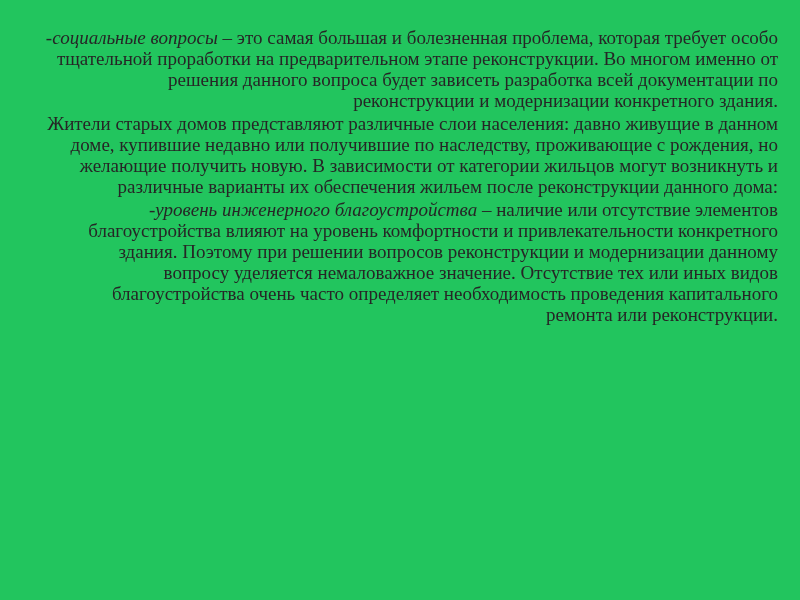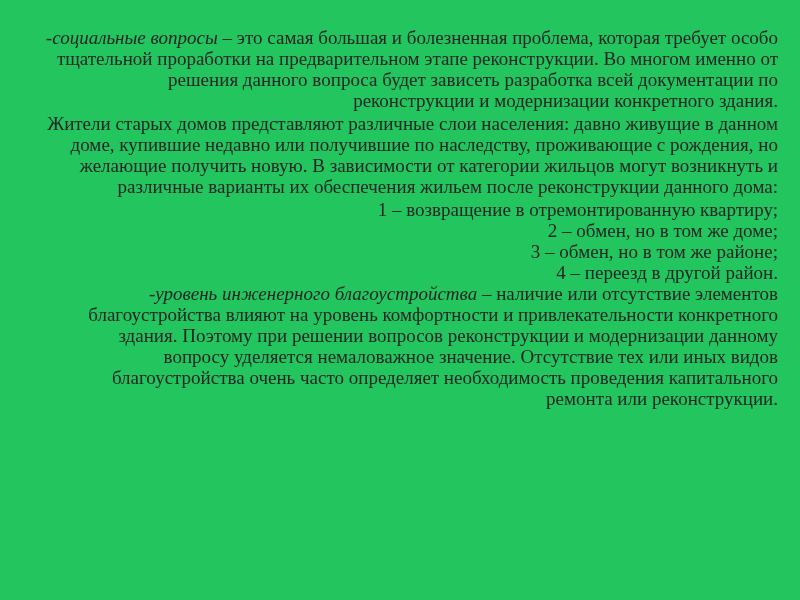--- a/index.html
+++ b/index.html
@@ -47,23 +47,17 @@
 </style>
 </head>
 <body>
 
 <div class="slide">
 
   <p class="hang-first"><span class="marker-sm">-</span><span class="it">социальные вопросы</span><span> – это самая большая и болезненная проблема, которая требует особо тщательной проработки на предварительном этапе реконструкции. Во многом именно от решения данного вопроса будет зависеть разработка всей документации по реконструкции и модернизации конкретного здания.</span></p>
 
   <p class="hang-first"><span>Жители старых домов представляют различные слои населения: давно живущие в данном доме, купившие недавно или получившие по наследству, проживающие с рождения, но желающие получить новую. В зависимости от категории жильцов могут возникнуть и различные варианты их обеспечения жильем после реконструкции данного дома:</span></p>
 
-  <div class="options">
-    <p>1 – возвращение в отремонтированную квартиру;</p>
-    <p>2 – обмен, но в том же доме;</p>
-    <p>3 – обмен, но в том же районе;</p>
-    <p>4 – переезд в другой район.</p>
-  </div>
 
   <p class="hang-bullet"><span class="marker-lg">-</span><span class="it">уровень инженерного благоустройства</span><span> – наличие или отсутствие элементов благоустройства влияют на уровень комфортности и привлекательности конкретного здания. Поэтому при решении вопросов реконструкции и модернизации данному вопросу уделяется немаловажное значение. Отсутствие тех или иных видов благоустройства очень часто определяет необходимость проведения капитального ремонта или реконструкции.</span></p>
 
 
 </div>
 
 </body></html>

